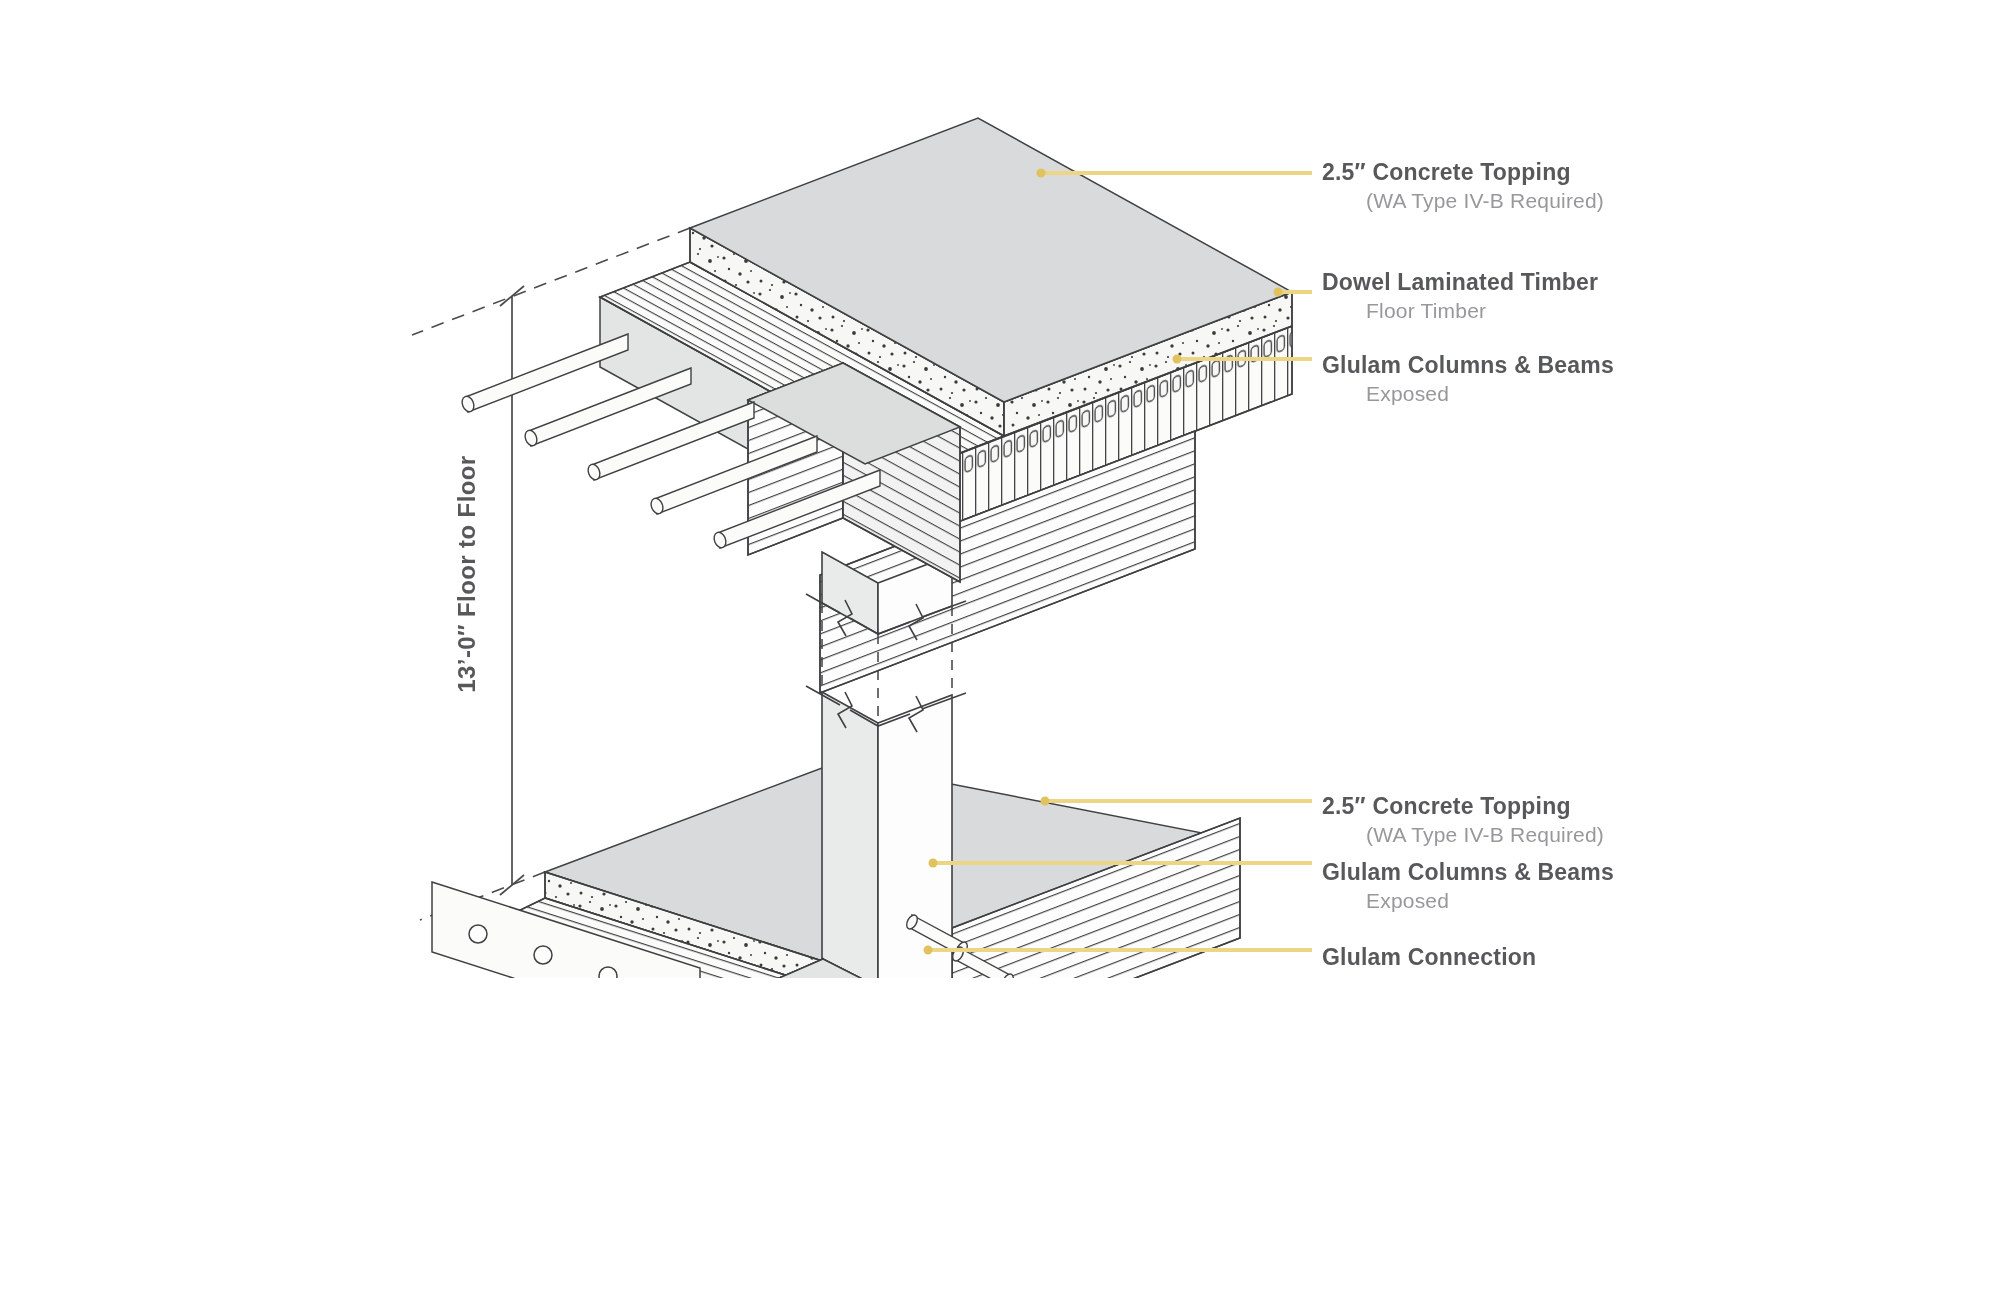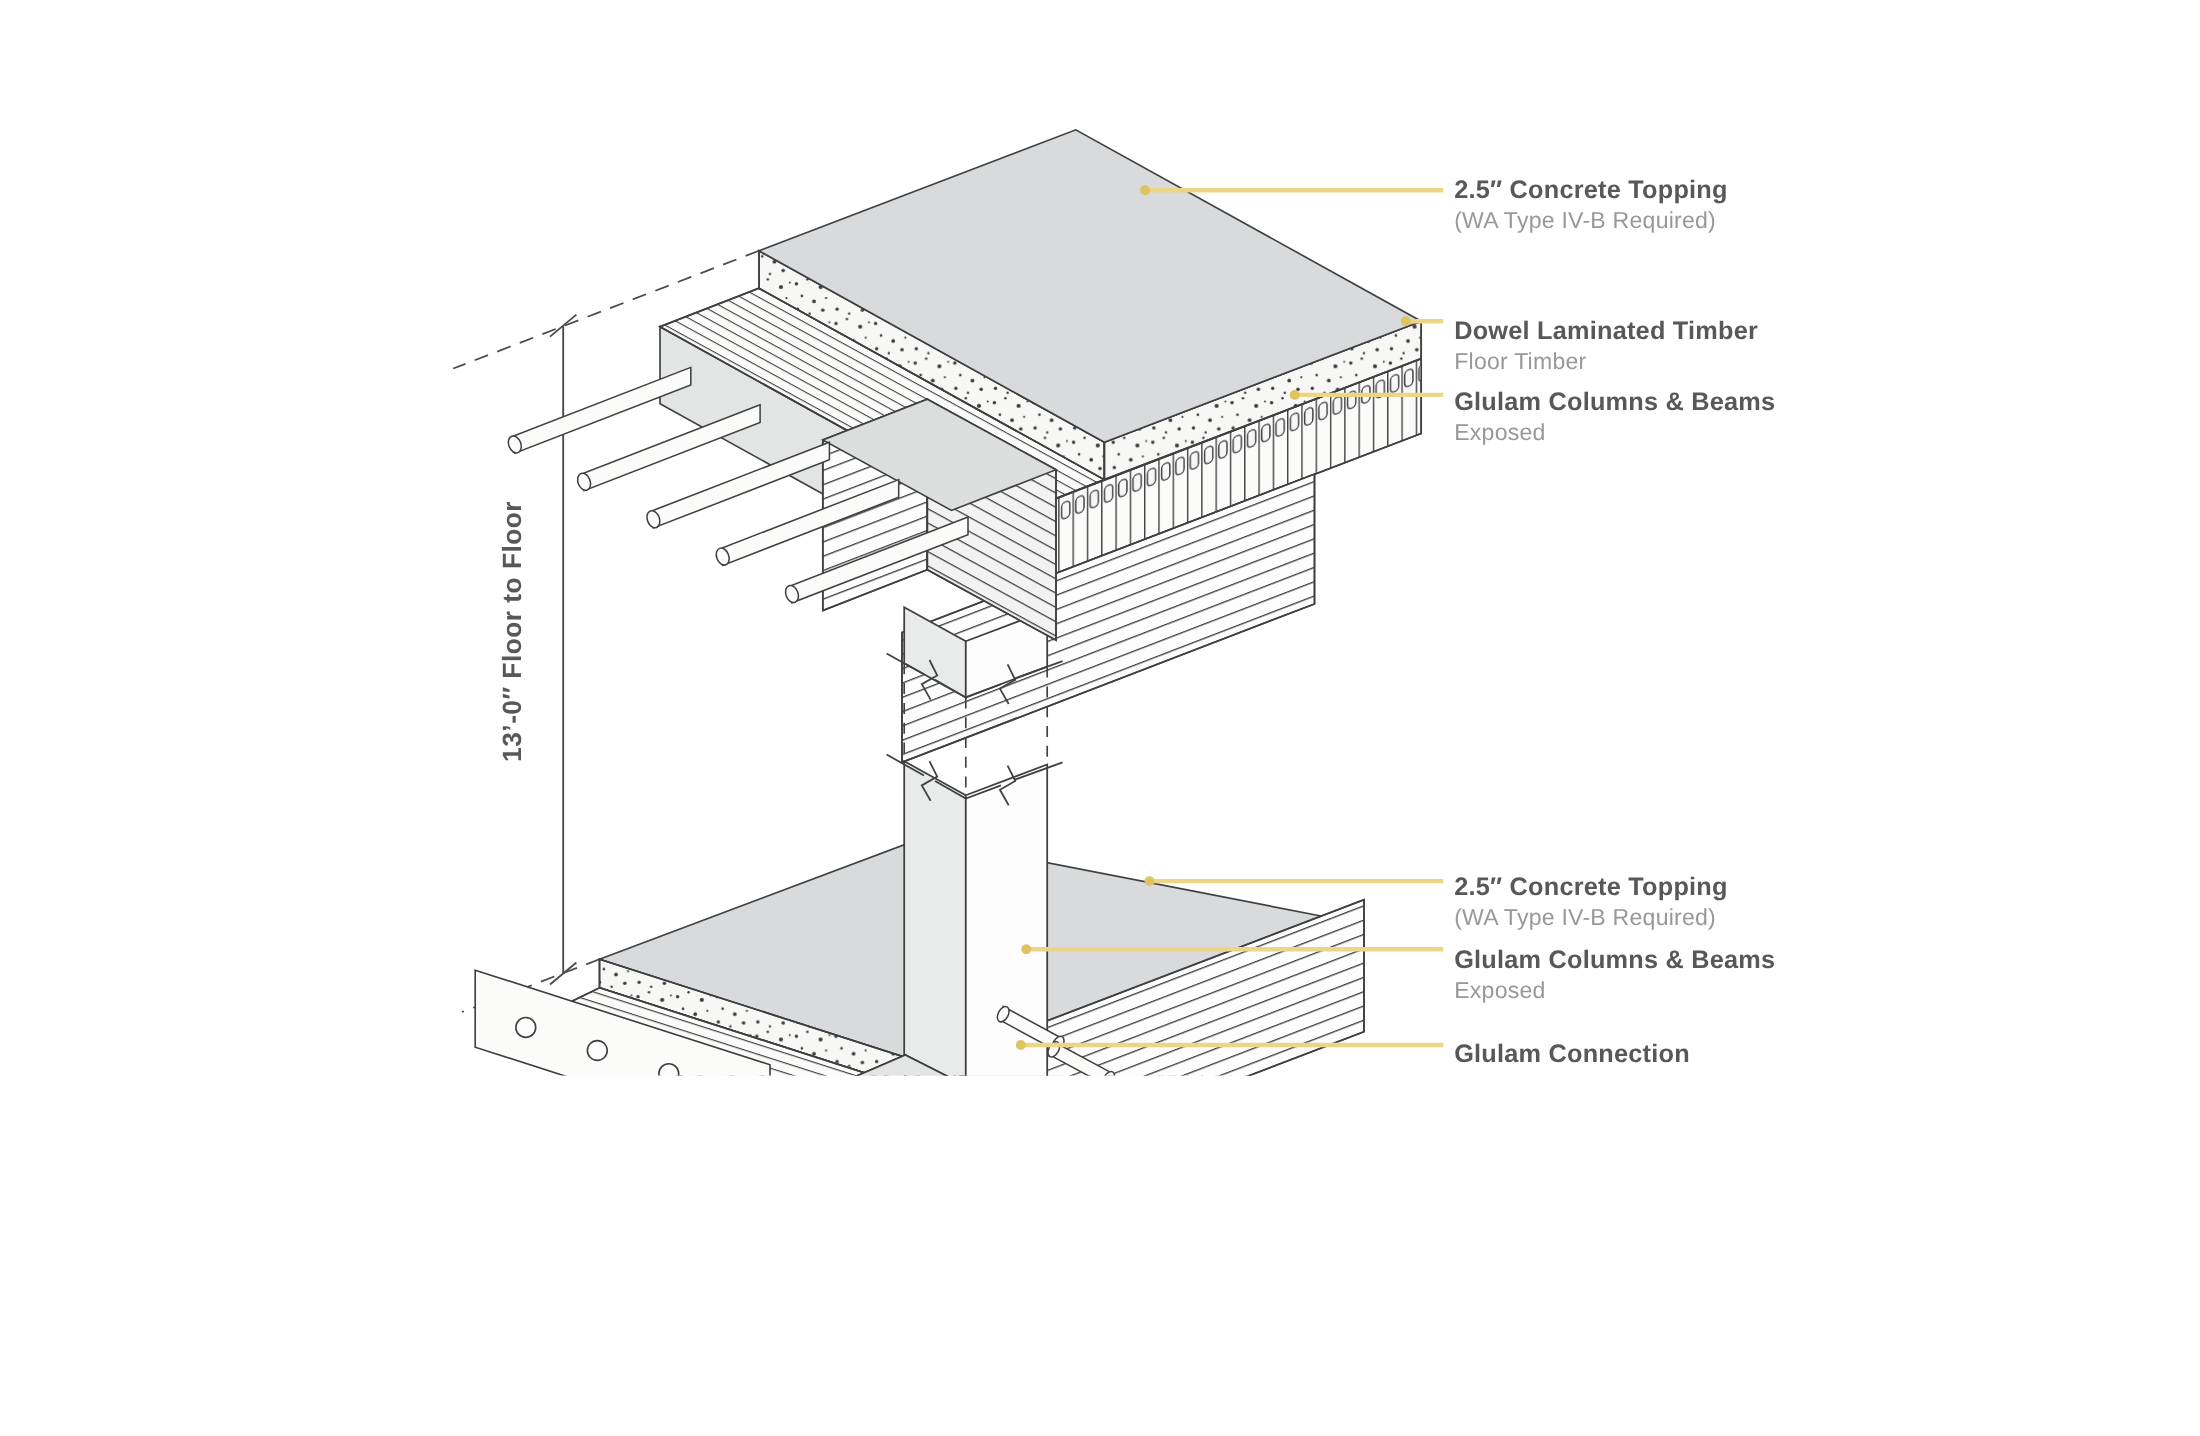--- a/index.html
+++ b/index.html
@@ -1,21 +1,21 @@
 <!DOCTYPE html>
 <html><head>
 <meta charset="utf-8">
 <style>
   html,body{margin:0;padding:0;background:#ffffff;}
   #stage{position:relative;width:2000px;height:978px;background:#ffffff;overflow:hidden;
          font-family:"Liberation Sans", sans-serif;}
   #drawing{position:absolute;left:0;top:0;}
   .callout{position:absolute;left:1322px;line-height:1.12;}
   .callout .t{font-size:23px;font-weight:700;color:#57585a;letter-spacing:.2px;white-space:nowrap;}
-  .callout .s{font-size:21px;font-weight:400;color:#97989b;letter-spacing:.2px;white-space:nowrap;margin-top:3px;}
+  .callout .s{font-size:21px;font-weight:400;color:#97989b;letter-spacing:.2px;white-space:nowrap;margin-top:3px;margin-left:44px;}
   .dim-label{position:absolute;left:252px;top:560px;width:430px;text-align:center;
              transform:rotate(-90deg);font-size:24px;font-weight:700;color:#57585a;
              letter-spacing:.4px;white-space:nowrap;}
 </style>
 </head>
 <body>
 
 <div id="stage">
 
 <svg id="drawing" width="2000" height="1305" viewBox="0 0 2000 1305" xmlns="http://www.w3.org/2000/svg">
@@ -220,21 +220,21 @@
         <circle cx="933" cy="863" r="4.5" stroke="none"></circle>
     <line x1="928" y1="950" x2="1312" y2="950"></line>
         <circle cx="928" cy="950" r="4.5" stroke="none"></circle>
   </g>
 </svg>
 
   <div class="callout" style="top:160px">
     <div class="t">2.5″ Concrete Topping</div>
     <div class="s">(WA Type IV-B Required)</div>
   </div>
-  <div class="callout" style="top:288px">
+  <div class="callout" style="top:270px">
     <div class="t">Dowel Laminated Timber</div>
     <div class="s">Floor Timber</div>
   </div>
   <div class="callout" style="top:353px">
     <div class="t">Glulam Columns &amp; Beams</div>
     <div class="s">Exposed</div>
   </div>
   <div class="callout" style="top:794px">
     <div class="t">2.5″ Concrete Topping</div>
     <div class="s">(WA Type IV-B Required)</div>

